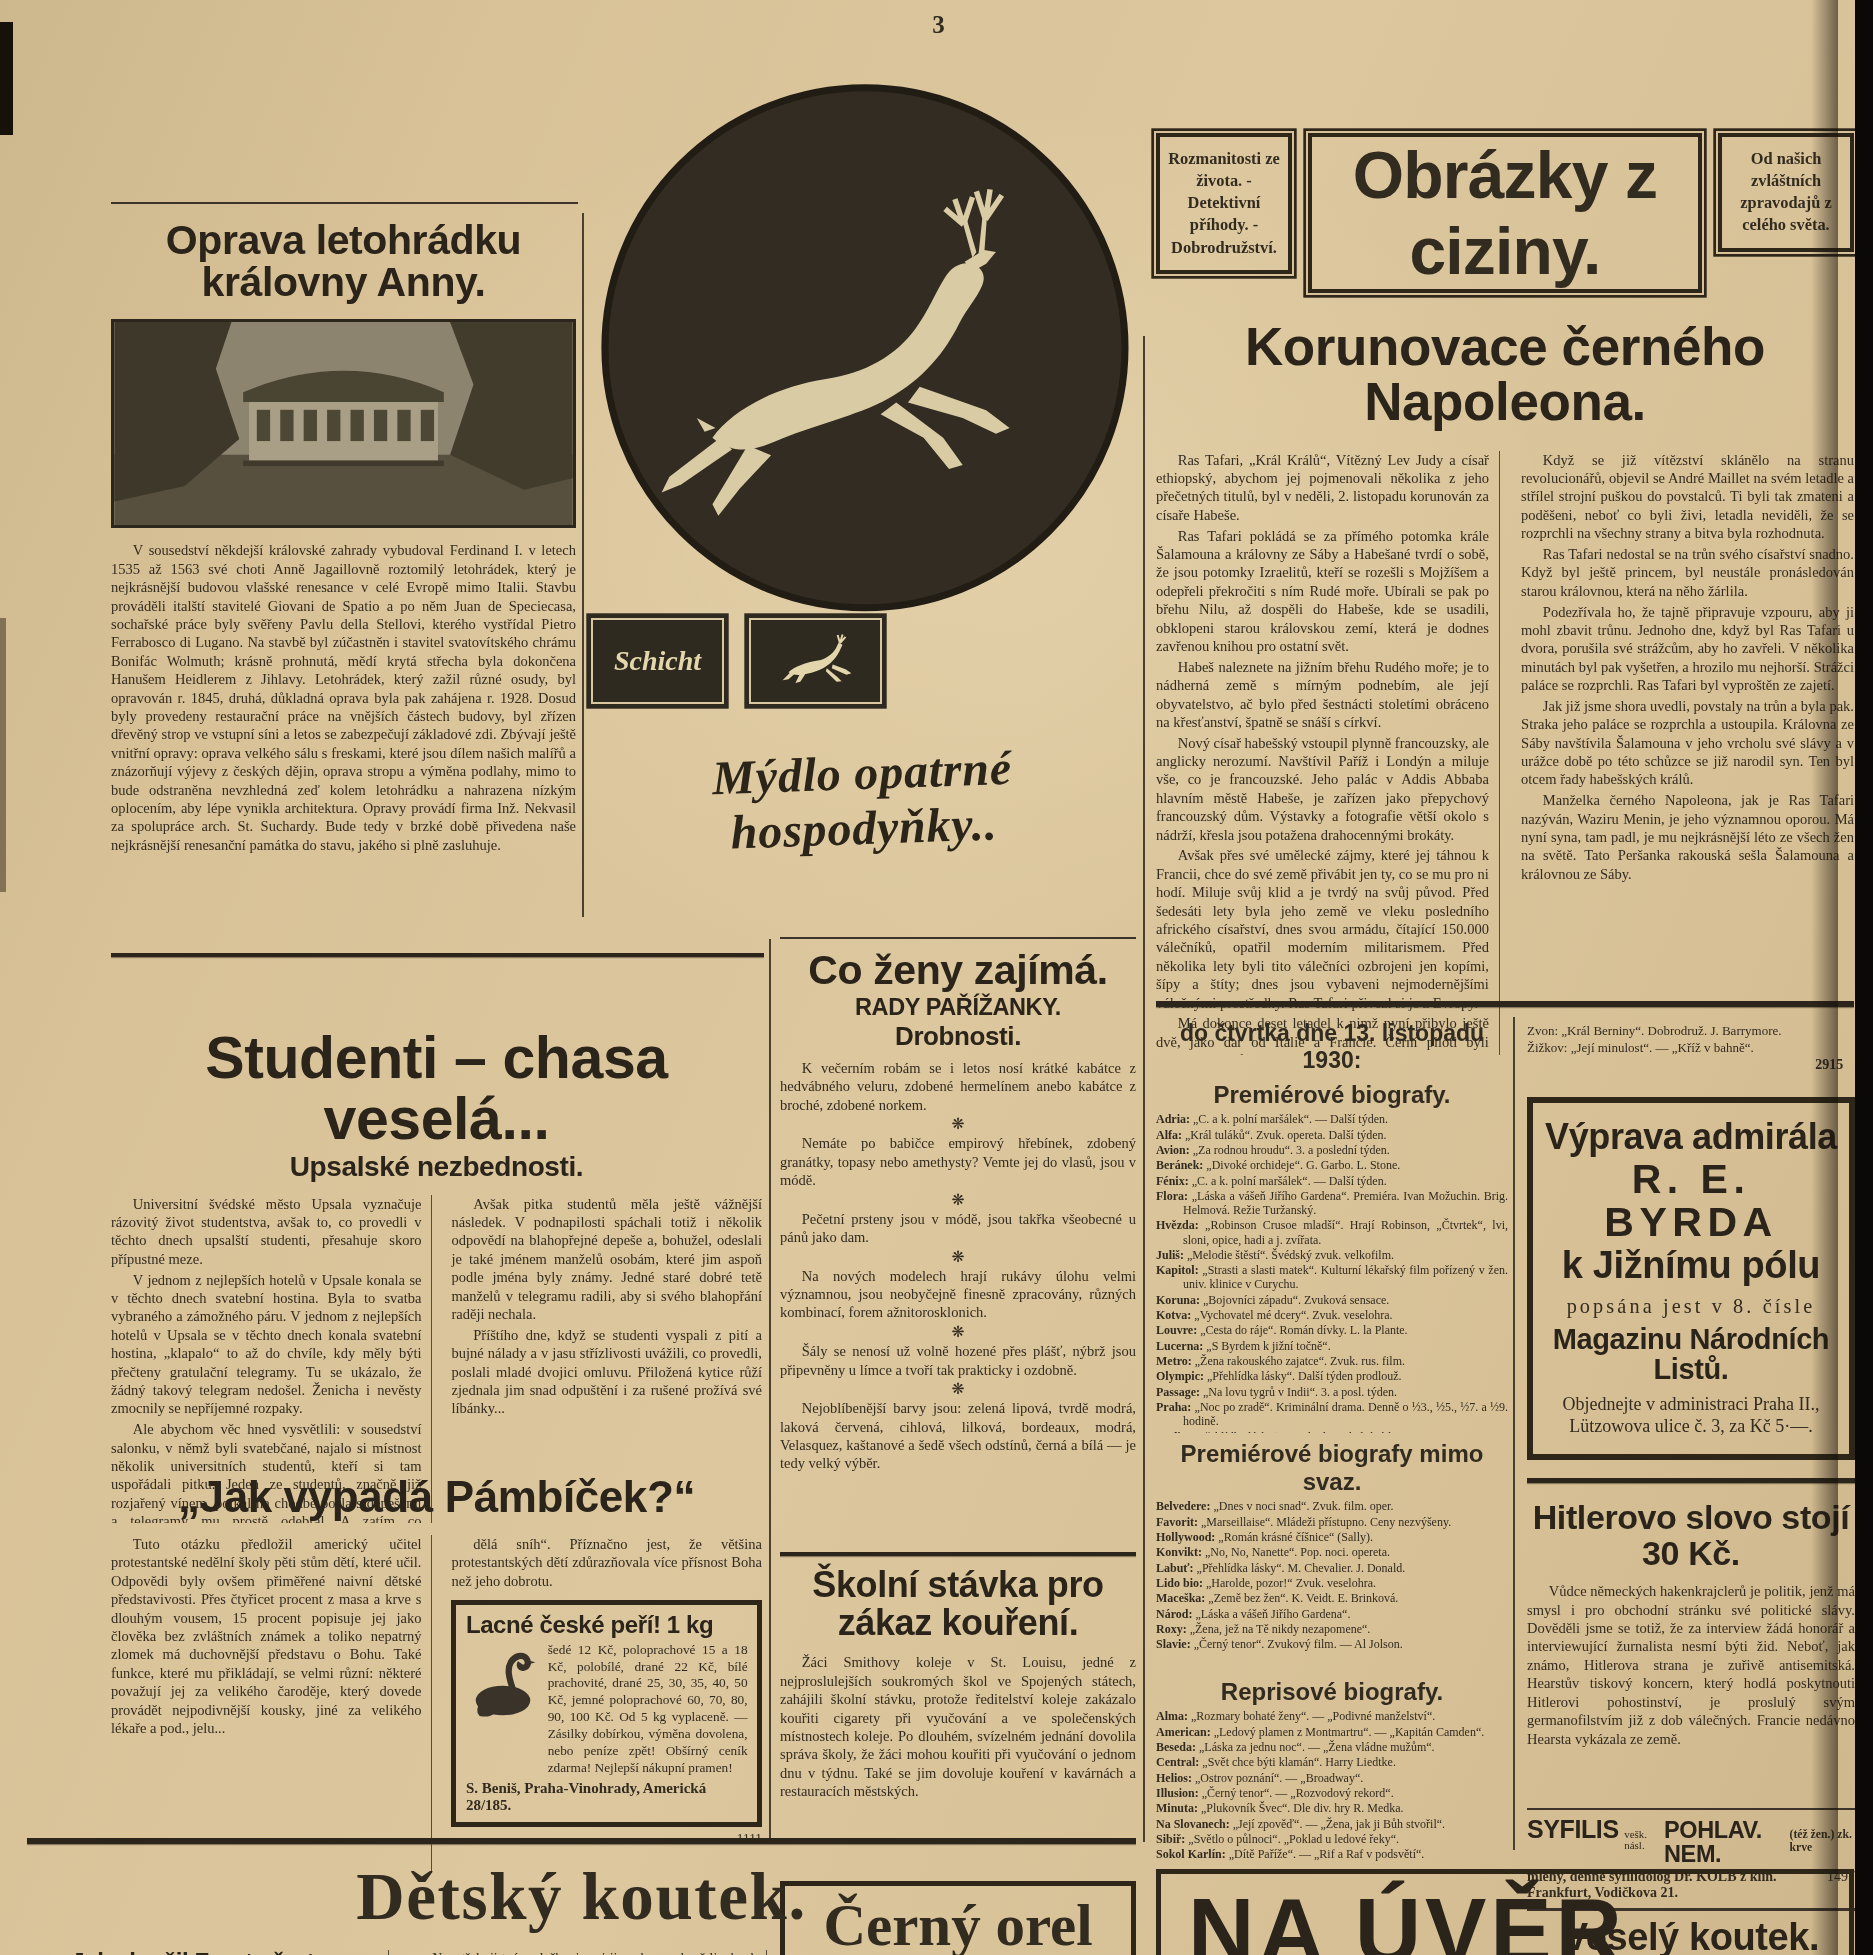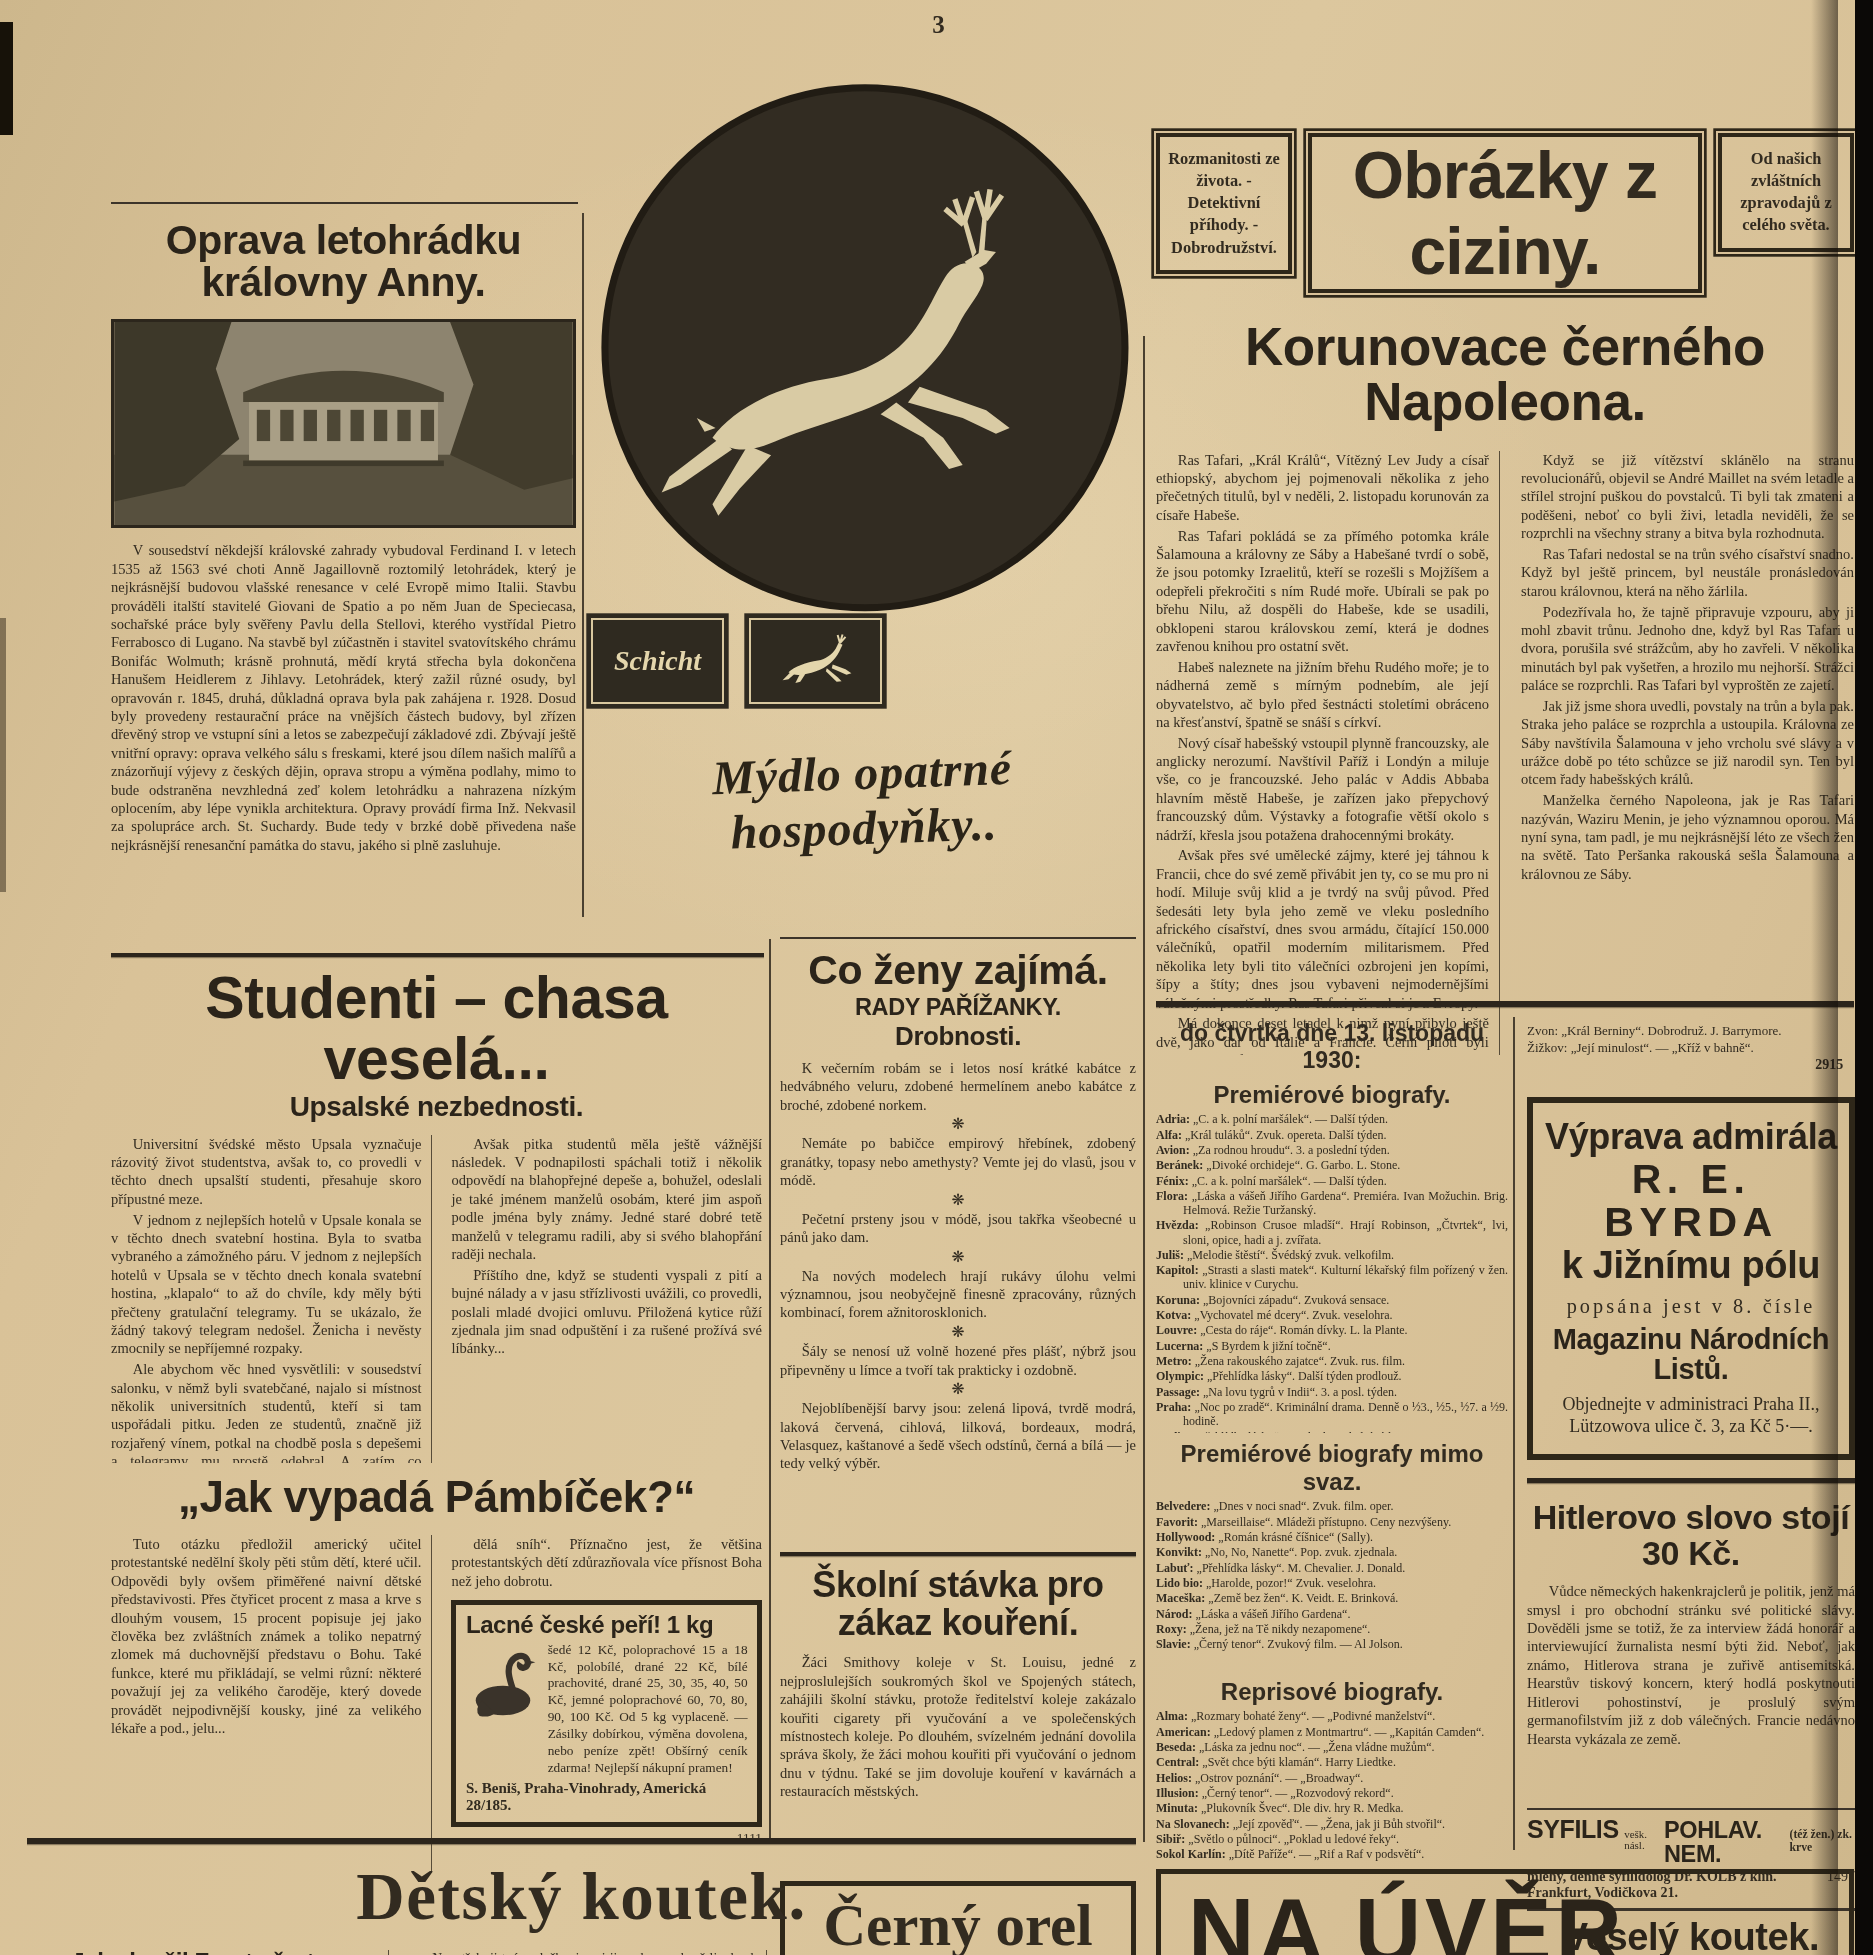--- a/index.html
+++ b/index.html
@@ -166,21 +166,21 @@
           <p>Když se již vítězství sklánělo na stranu revolucionářů, objevil se André Maillet na svém letadle a střílel strojní puškou do povstalců. Ti byli tak zmateni a poděšeni, neboť co byli živi, letadla neviděli, že se rozprchli na všechny strany a bitva byla rozhodnuta.</p>
           <p>Ras Tafari nedostal se na trůn svého císařství snadno. Když byl ještě princem, byl neustále pronásledován starou královnou, která na něho žárlila.</p>
           <p>Podezřívala ho, že tajně připravuje vzpouru, aby ji mohl zbavit trůnu. Jednoho dne, když byl Ras Tafari u dvora, porušila své strážcům, aby ho zavřeli. V několika minutách byl pak vyšetřen, a hrozilo mu nejhorší. Strážci paláce se rozprchli. Ras Tafari byl vyproštěn ze zajetí.</p>
           <p>Jak již jsme shora uvedli, povstaly na trůn a byla pak. Straka jeho paláce se rozprchla a ustoupila. Královna ze Sáby navštívila Šalamouna v jeho vrcholu své slávy a v urážce době po této schůzce se již narodil syn. Ten byl otcem řady habešských králů.</p>
           <p>Manželka černého Napoleona, jak je Ras Tafari nazýván, Waziru Menin, je jeho významnou oporou. Má nyní syna, tam padl, je mu nejkrásnější léto ze všech žen na světě. Tato Peršanka rakouská sešla Šalamouna a královnou ze Sáby.</p>
         </div>
     </div>
   </section>
 
   <div class="abs rule-heavy" style="left:111px;top:953px;width:653px;height:3.5px;"></div>
-  <section class="abs" style="left:111px;top:964px;width:651px;">
+  <section class="abs" style="left:111px;top:1024px;width:651px;">
     <h1 class="headline ctr" style="font-size:59px;margin:3.9px 0 3.1px 0;">Studenti – chasa veselá...</h1>
     <h2 class="headline ctr" style="font-size:28px;margin:1.6px 0 13.3px 0;">Upsalské nezbednosti.</h2>
     <div style="display:flex;gap:19.6px;">
       <div class="body-text jst clip" style="width:311px;height:328px;border-right:1.2px solid #574c39;padding-right:9.4px;">
           <p>Universitní švédské město Upsala vyznačuje rázovitý život studentstva, avšak to, co provedli v těchto dnech upsalští studenti, přesahuje skoro přípustné meze.</p>
           <p>V jednom z nejlepších hotelů v Upsale konala se v těchto dnech svatební hostina. Byla to svatba vybraného a zámožného páru. V jednom z nejlepších hotelů v Upsala se v těchto dnech konala svatební hostina, „klapalo“ to až do chvíle, kdy měly býti přečteny gratulační telegramy. Tu se ukázalo, že žádný takový telegram nedošel. Ženicha i nevěsty zmocnily se nepříjemné rozpaky.</p>
           <p>Ale abychom věc hned vysvětlili: v sousedství salonku, v němž byli svatebčané, najalo si místnost několik universitních studentů, kteří si tam uspořádali pitku. Jeden ze studentů, značně již rozjařený vínem, potkal na chodbě posla s depešemi a telegramy mu prostě odebral. A zatím co svatebčané netrpělivě čekali na gratulace, předčítali si je studenti s náramnou slavnostností, každé připili a blahopřáli hned novomanželům, hned gratulantům — texty byly „stipné“ a dvojsmyslné. Jak tomu při svatebních gratulacích bývá...</p>
         </div>
       <div class="body-text jst clip" style="width:311px;height:328px;">
           <p>Avšak pitka studentů měla ještě vážnější následek. V podnapilosti spáchali totiž i několik odpovědí na blahopřejné depeše a, bohužel, odeslali je také jménem manželů osobám, které jim aspoň podle jména byly známy. Jedné staré dobré tetě manželů v telegramu radili, aby si svého blahopřání raději nechala.</p>
@@ -335,21 +335,21 @@
         <div class="listing">
         <b>Belvedere</b><span>„Dnes v noci snad“. Zvuk. film. oper.</span>
       </div>
         <div class="listing">
         <b>Favorit</b><span>„Marseillaise“. Mládeži přístupno. Ceny nezvýšeny.</span>
       </div>
         <div class="listing">
         <b>Hollywood</b><span>„Román krásné číšnice“ (Sally).</span>
       </div>
         <div class="listing">
-        <b>Konvikt</b><span>„No, No, Nanette“. Pop. zvuk. zjednala.</span>
+        <b>Konvikt</b><span>„No, No, Nanette“. Pop. noci. opereta.</span>
       </div>
         <div class="listing">
         <b>Labuť</b><span>„Přehlídka lásky“. M. Chevalier. J. Donald.</span>
       </div>
         <div class="listing">
         <b>Lido bio</b><span>„Harolde, pozor!“ Zvuk. veselohra.</span>
       </div>
         <div class="listing">
         <b>Maceška</b><span>„Země bez žen“. K. Veidt. E. Brinková.</span>
       </div>

